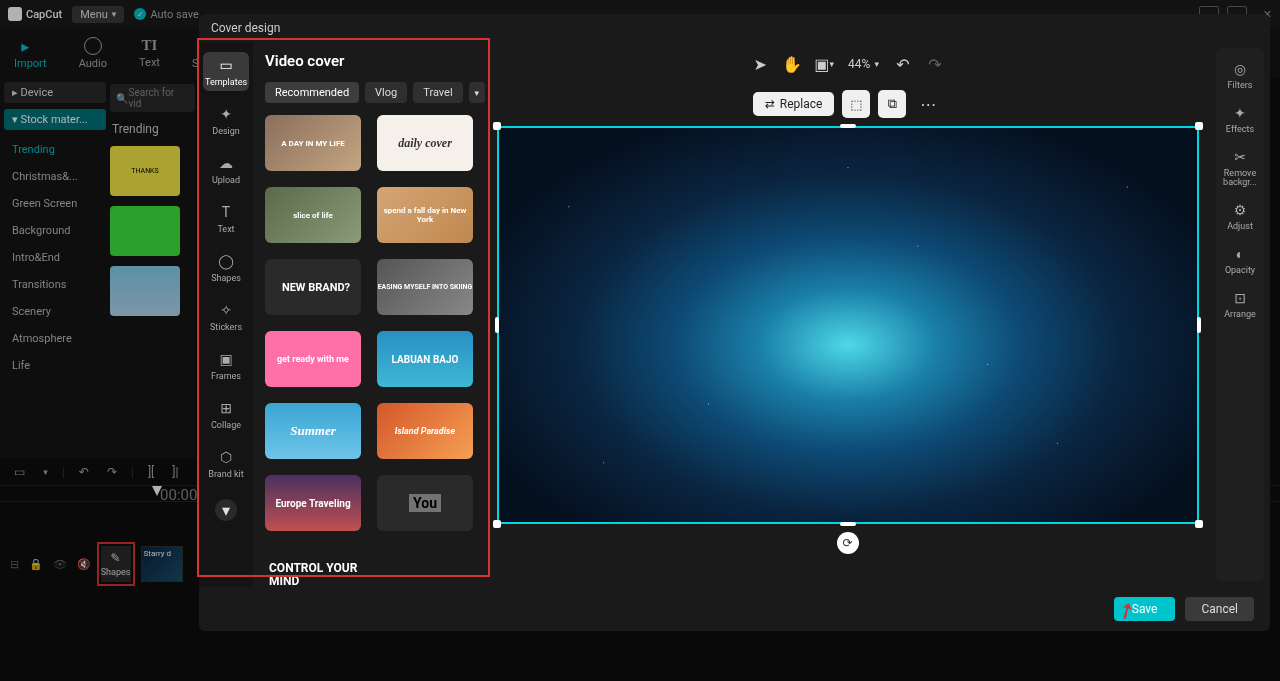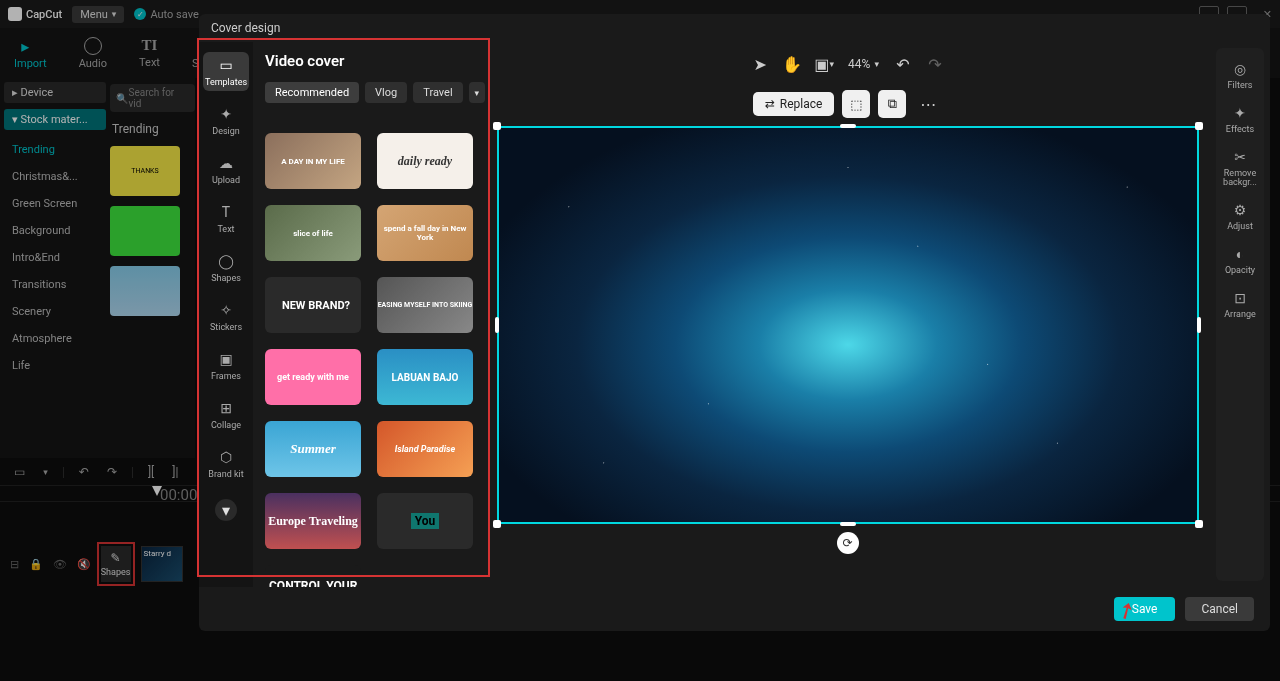--- a/index.html
+++ b/index.html
@@ -62,39 +62,39 @@
 
 .cover-sidebar { width: 54px; background: #141414; display: flex; flex-direction: column; align-items: center; padding-top: 10px; gap: 10px; }
 .cs-item { display: flex; flex-direction: column; align-items: center; gap: 3px; font-size: 9px; color: #aaa; cursor: pointer; padding: 4px; border-radius: 6px; width: 46px; text-align: center; }
 .cs-item.active { background: #3a3a3a; color: #fff; }
 .cs-icon { width: 18px; height: 18px; display: flex; align-items: center; justify-content: center; font-size: 14px; }
 .cs-arrow { width: 22px; height: 22px; background: #2a2a2a; border-radius: 50%; display: flex; align-items: center; justify-content: center; margin-top: 6px; cursor: pointer; }
 
 
 .templates-panel { width: 232px; background: #1a1a1a; padding: 10px 12px; overflow-y: auto; }
 .tp-title { font-size: 15px; font-weight: 600; color: #fff; margin-bottom: 12px; }
-.tp-tabs { display: flex; gap: 6px; margin-bottom: 30px; }
+.tp-tabs { display: flex; gap: 6px; margin-bottom: 12px; }
 .tp-tab { background: #2f2f2f; padding: 4px 10px; border-radius: 4px; font-size: 11px; color: #ddd; cursor: pointer; }
 .tp-tab.active { background: #3d3d3d; color: #fff; }
 .tp-tab.more { padding: 4px 6px; }
 .tp-grid { display: grid; grid-template-columns: 1fr 1fr; gap: 16px; }
 .tpl { height: 56px; border-radius: 6px; background: #333; display: flex; align-items: center; justify-content: center; font-size: 8px; font-weight: bold; text-align: center; color: #fff; overflow: hidden; cursor: pointer; position: relative; }
 .tpl1 { background: linear-gradient(135deg, #8b6f5c, #c4a582); }
 .tpl2 { background: #f5f0ea; color: #333; font-style: italic; font-family: serif; font-size: 12px; }
 .tpl3 { background: linear-gradient(135deg, #5a6b4a, #8a9b7a); }
 .tpl4 { background: linear-gradient(135deg, #d4a574, #c08850); }
 .tpl5 { background: #2a2a2a; color: #fff; font-size: 11px; text-align: left; padding-left: 6px; }
 .tpl6 { background: linear-gradient(135deg, #555, #888); font-size: 7px; }
 .tpl7 { background: #ff6fa8; font-size: 9px; }
 .tpl8 { background: linear-gradient(#2a8fc4, #3db8d4); font-size: 10px; }
 .tpl9 { background: linear-gradient(#3aa5d4, #6ec5e8); font-style: italic; font-family: cursive; font-size: 13px; }
 .tpl10 { background: linear-gradient(135deg, #d4572a, #f5a054); font-size: 9px; font-style: italic; }
-.tpl11 { background: linear-gradient(#4a3060, #c05050); font-size: 12px; font-family: Liberation Serif, serif; }
+.tpl11 { background: linear-gradient(#4a3060, #c05050); font-size: 10px; }
 .tpl12 { background: #2a2a2a; }
-.tpl12 .you { background: #0f766e; color: #000; padding: 1px 4px; font-size: 12px; }
+.tpl12 .you { background: #737373; color: #000; padding: 1px 4px; font-size: 14px; }
 .tpl13 { background: #1a1a1a; font-size: 12px; text-align: left; padding-left: 4px; line-height: 1.1; }
 .tpl14 { background: #1a1a1a; font-size: 8px; line-height: 1.1; }
 
 .red-outline { position: absolute; left: 197px; top: 38px; width: 293px; height: 539px; border: 2px solid #d63333; pointer-events: none; z-index: 50; }
 
 
 .canvas-area { flex: 1; display: flex; flex-direction: column; background: #1a1a1a; }
 .canvas-toolbar { height: 44px; display: flex; align-items: center; justify-content: center; gap: 10px; }
 .ct-group { display: flex; align-items: center; gap: 4px; background: transparent; }
 .ct-btn { width: 28px; height: 28px; display: flex; align-items: center; justify-content: center; cursor: pointer; color: #ccc; border-radius: 4px; }
@@ -280,21 +280,21 @@
     <div class="templates-panel">
       <div class="tp-title">Video cover</div>
       <div class="tp-tabs">
         <div class="tp-tab active">Recommended</div>
         <div class="tp-tab">Vlog</div>
         <div class="tp-tab">Travel</div>
         <div class="tp-tab more"><span class="chev">▾</span></div>
       </div>
       <div class="tp-grid">
         <div class="tpl tpl1">A DAY IN MY LIFE</div>
-        <div class="tpl tpl2">daily ready</div>
+        <div class="tpl tpl2">daily cover</div>
         <div class="tpl tpl3">slice of life</div>
         <div class="tpl tpl4">spend a fall day in New York</div>
         <div class="tpl tpl5">NEW
 BRAND?</div>
         <div class="tpl tpl6">EASING MYSELF INTO SKIING</div>
         <div class="tpl tpl7">get ready with me</div>
         <div class="tpl tpl8">LABUAN BAJO</div>
         <div class="tpl tpl9">Summer</div>
         <div class="tpl tpl10">Island Paradise</div>
         <div class="tpl tpl11">Europe Traveling</div>

